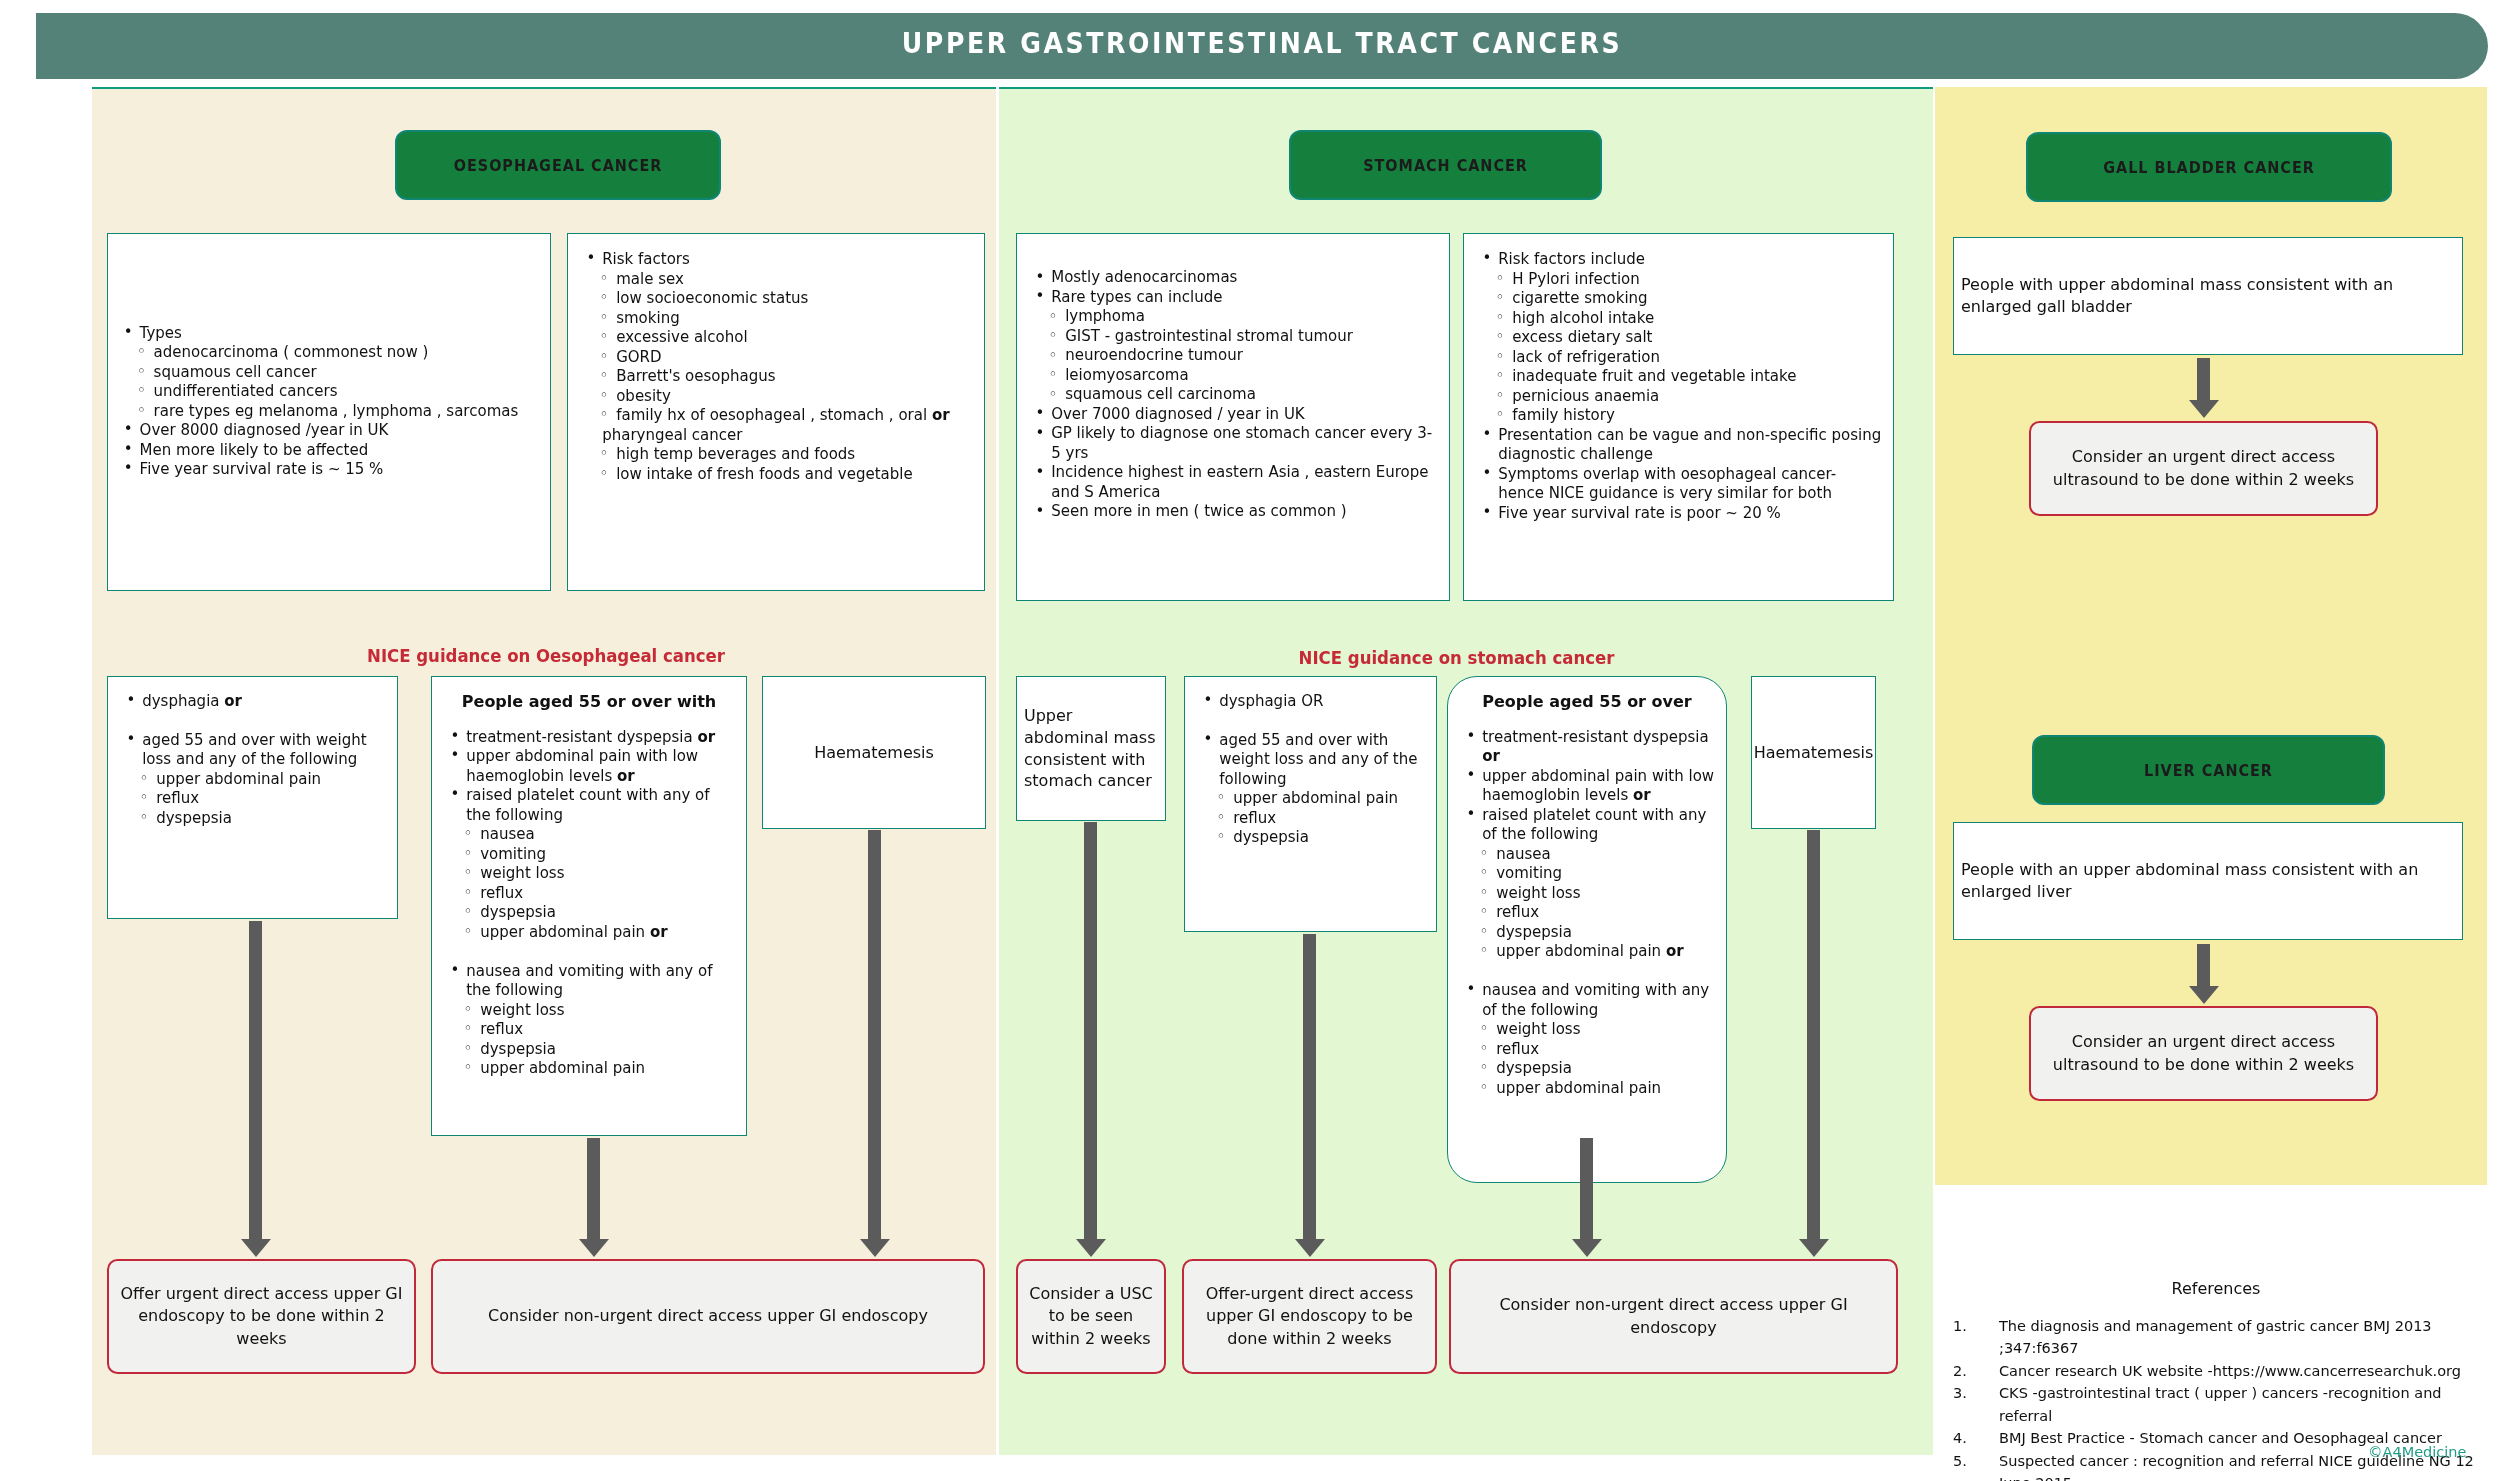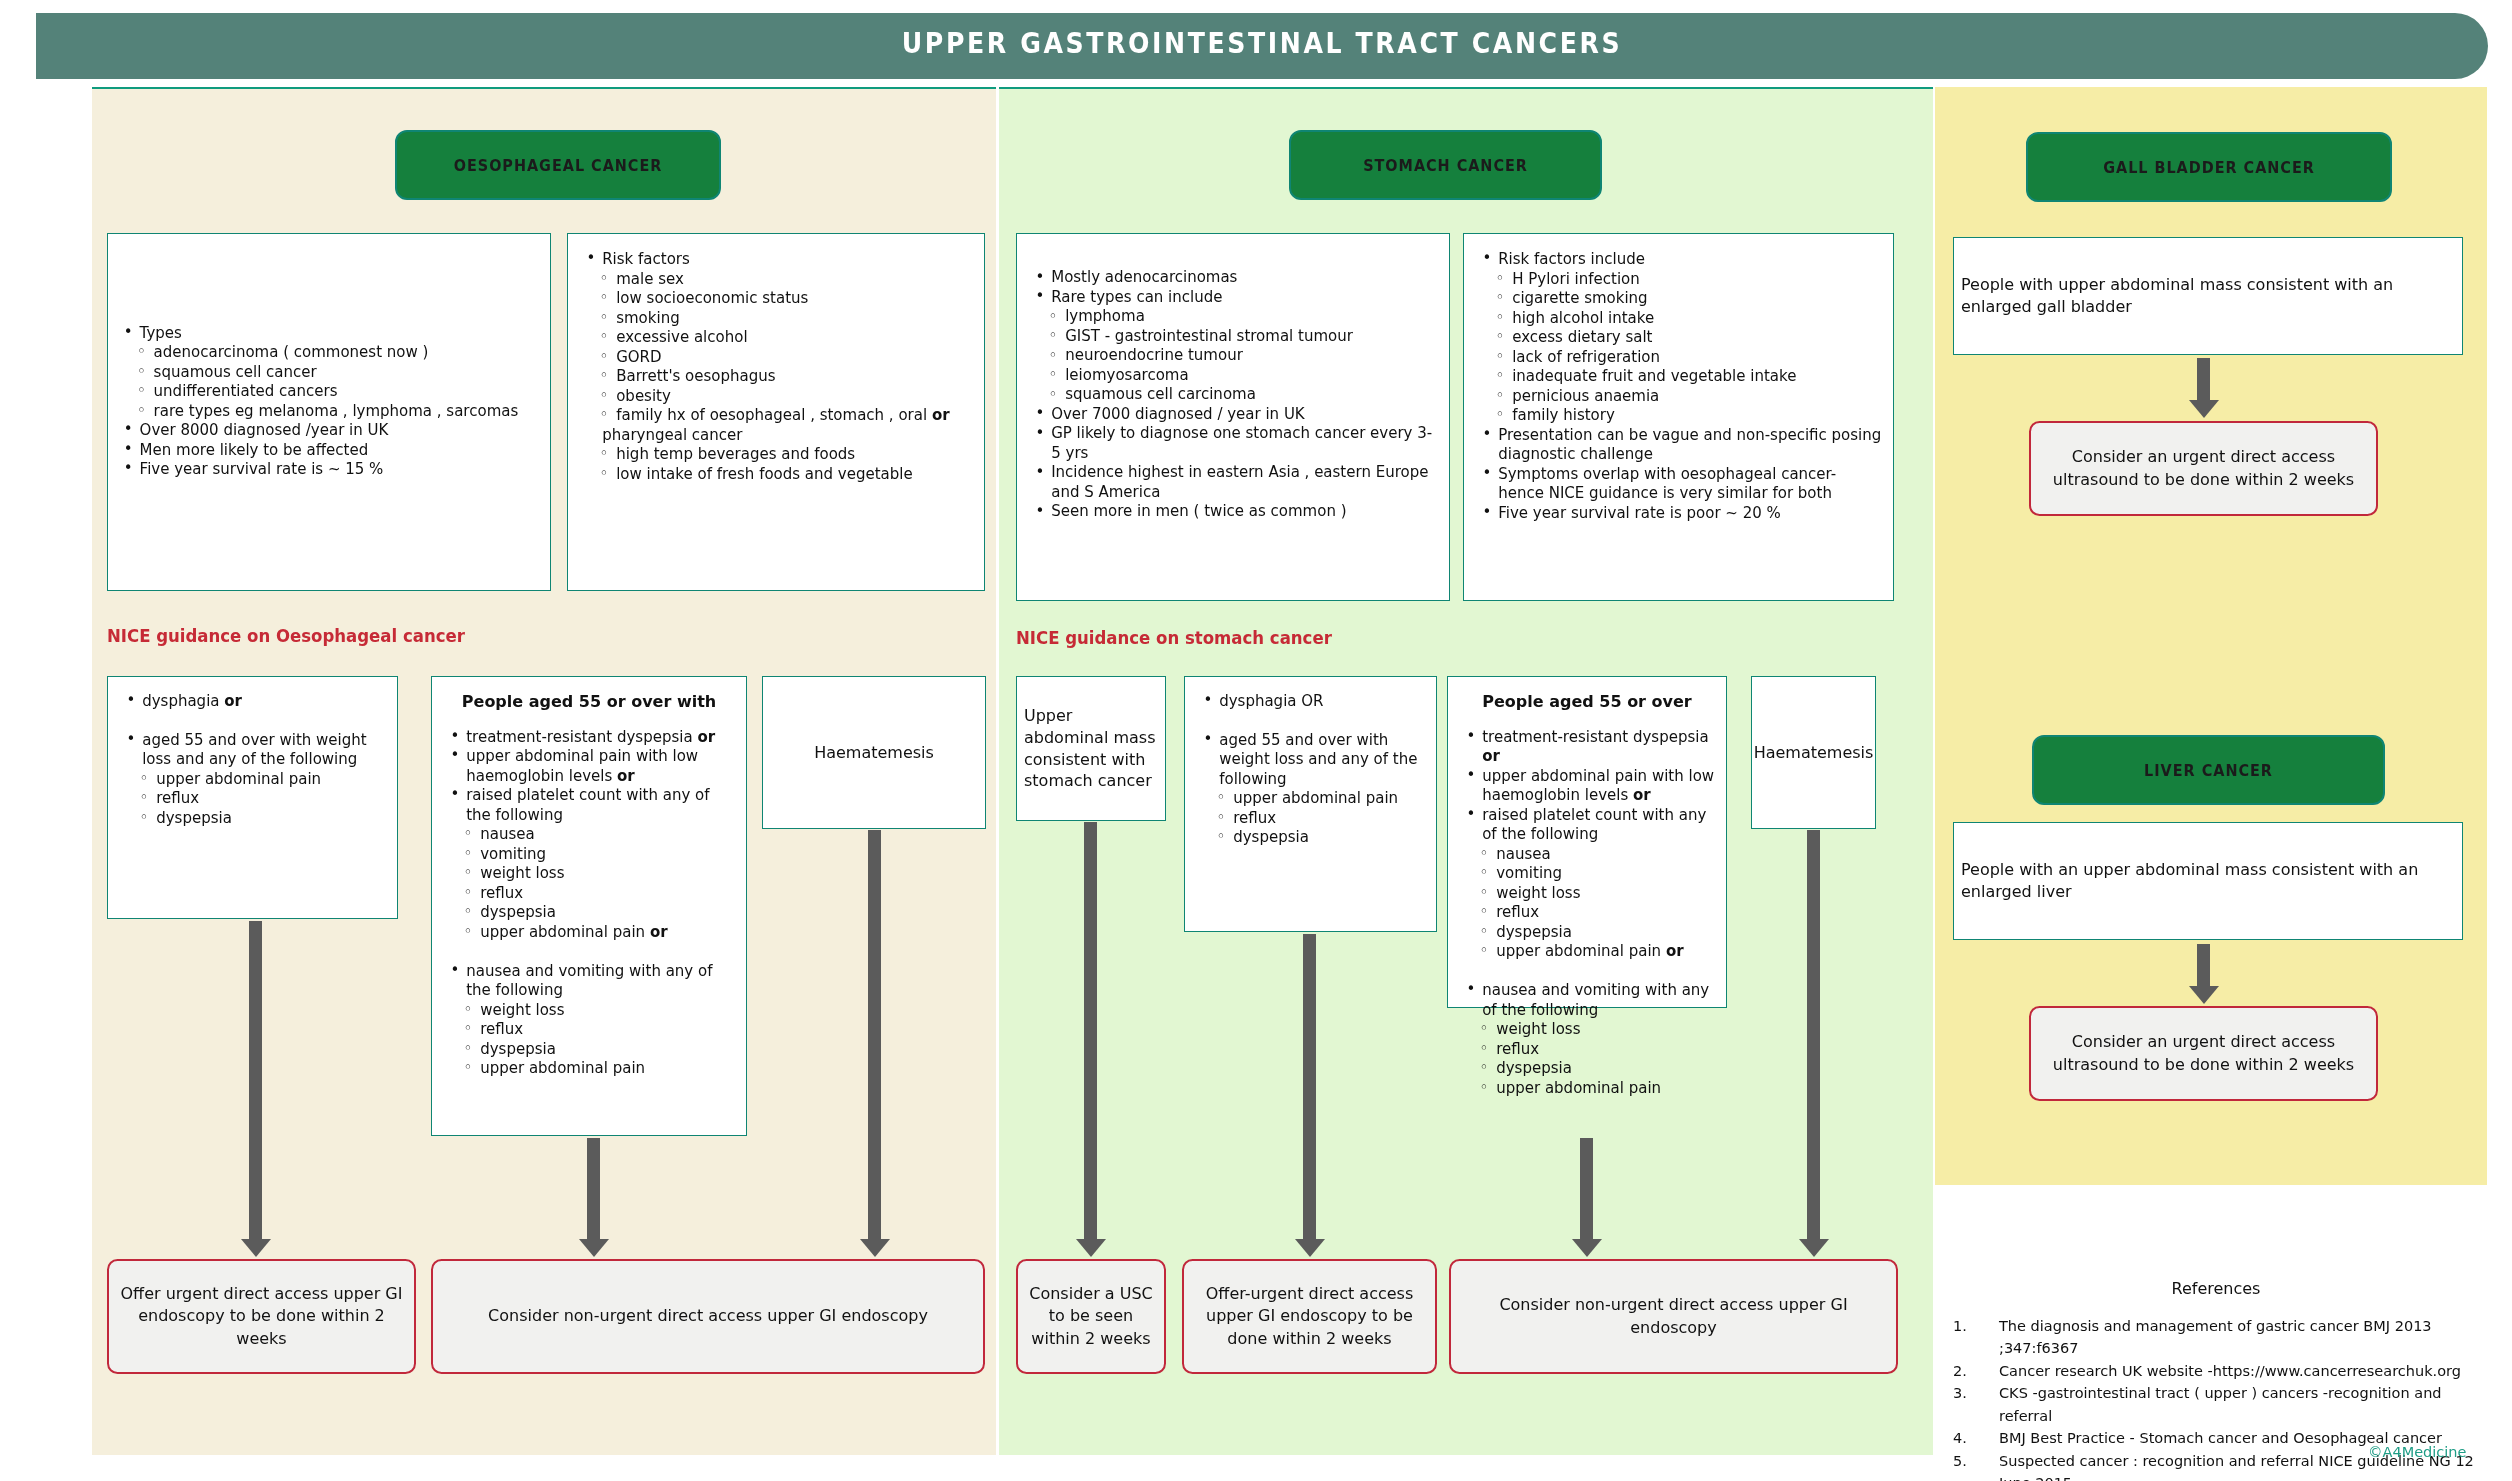--- a/index.html
+++ b/index.html
@@ -46,34 +46,34 @@
   #ob-types{left:107px;top:233px;width:444px;height:358px;padding:10.5px 6.6px;}
   #ob-types .inner{margin-top:79px;}
   #ob-risk{left:567px;top:233px;width:418px;height:358px;padding:16px 9.2px;}
 
   
   #sb-types{left:1016px;top:233px;width:434px;height:368px;padding:16px 9.2px;}
   #sb-types .inner{margin-top:18.4px;}
   #sb-risk{left:1463px;top:233px;width:431px;height:368px;padding:16px 9.2px;}
 
   
-  .nice{position:absolute;color:#c62a36;font-weight:bold;font-size:18.4px;
-        font-family:"DejaVu Sans Condensed","Liberation Sans",sans-serif;}
+  .nice{position:absolute;text-align:center;color:#c62a36;font-weight:bold;font-size:18.4px;
+        font-family:"DejaVu Sans Condensed","Liberation Sans",sans-serif;margin-top:20px;}
   #nice-oeso{left:107px;top:625px;width:878px;}
   #nice-stom{left:1016px;top:627px;width:881px;}
 
   
   #ob-dys{left:107px;top:676px;width:291px;height:243px;padding:14.5px 9.2px;}
   #ob-55{left:431px;top:676px;width:316px;height:460px;padding:14.5px 9.2px;}
   #ob-haem{left:762px;top:676px;width:224px;height:153px;}
 
   
   #sb-mass{left:1016px;top:676px;width:150px;height:145px;}
   #sb-dys{left:1184px;top:676px;width:253px;height:256px;padding:14.5px 9.2px;}
-  #sb-55{left:1447px;top:676px;width:280px;height:332px;padding:14.5px 9.2px;}
+  #sb-55{left:1447px;top:676px;width:280px;height:507px;padding:14.5px 9.2px;border-radius:30px;}
   #sb-haem{left:1751px;top:676px;width:125px;height:153px;}
 
   
   #rb-gall{left:1953px;top:237px;width:510px;height:118px;}
   #rb-liver{left:1953px;top:822px;width:510px;height:118px;}
 
   
   .rbox{position:absolute;background:#f1f1ef;border:2px solid #c1283b;border-radius:10.5px;
         display:flex;align-items:center;justify-content:center;text-align:center;
         font-size:16px;line-height:1.4;color:#111;padding:0 10.5px;box-sizing:border-box;}

